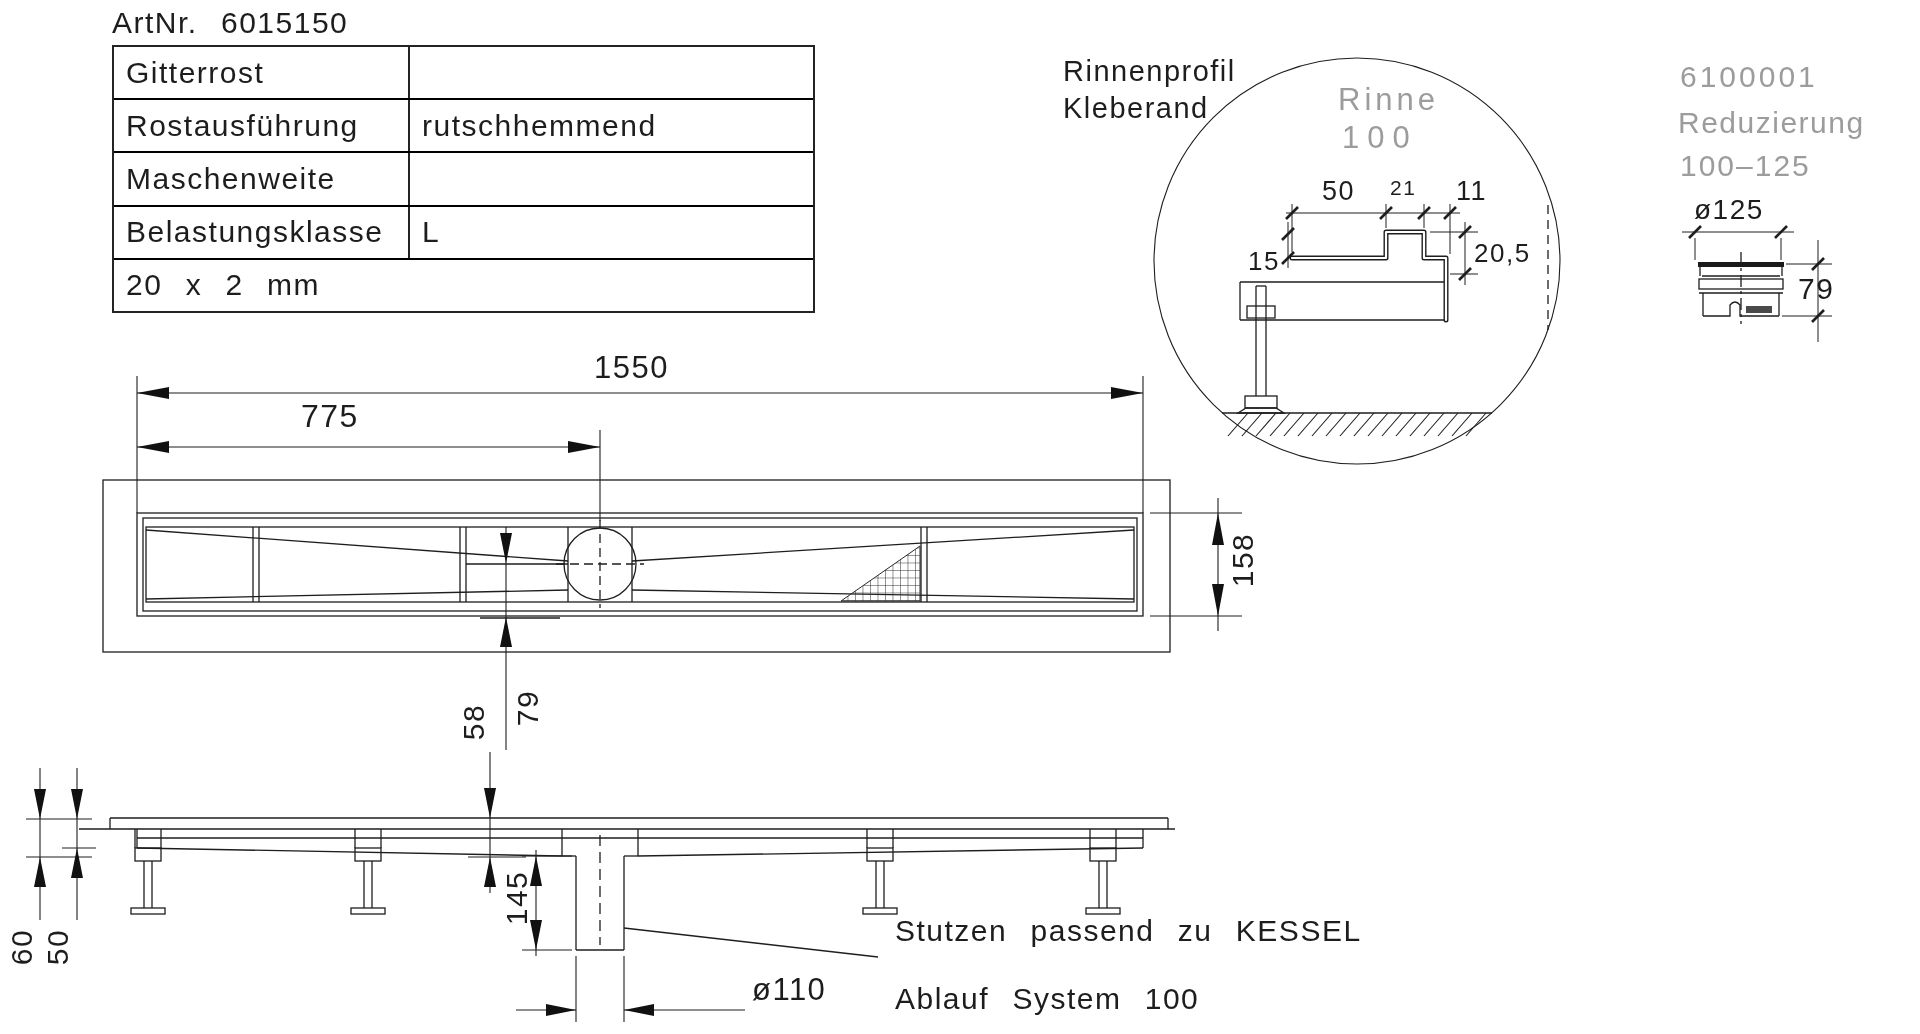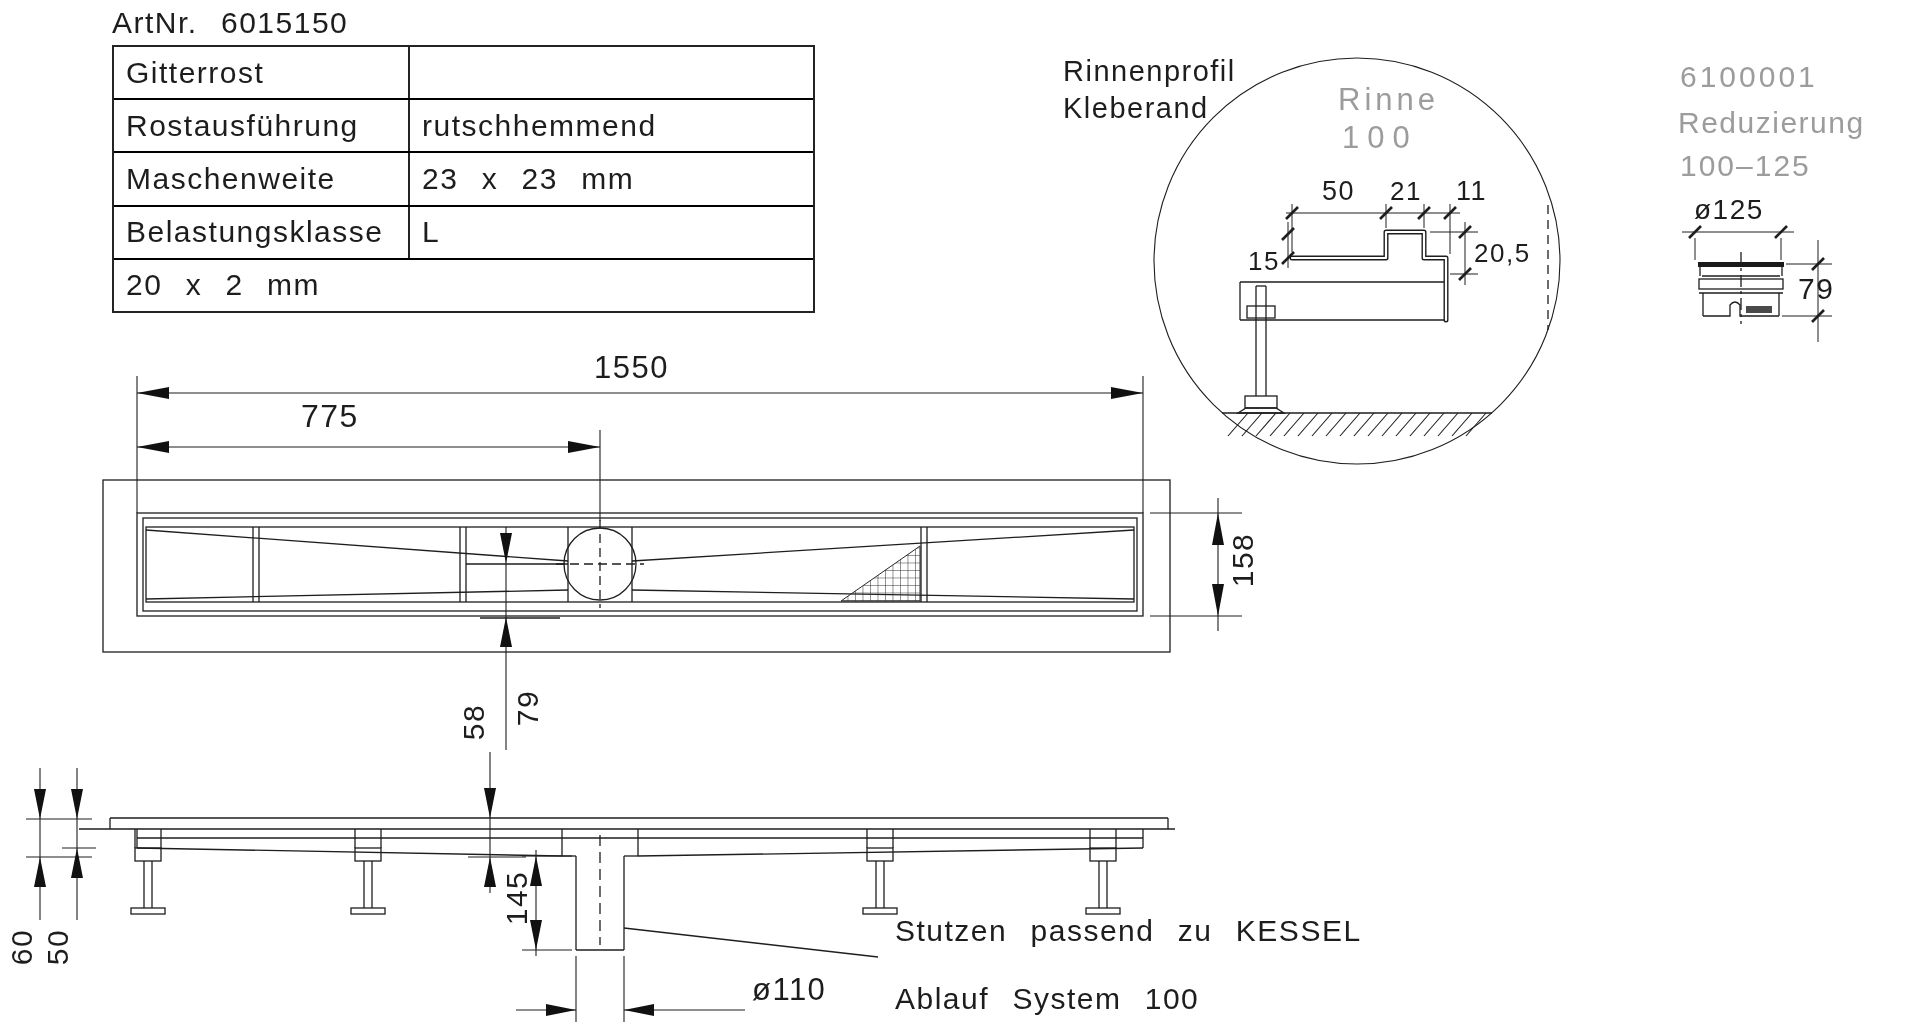--- a/index.html
+++ b/index.html
@@ -291,21 +291,20 @@
 <div class="spec">
   <div class="row">
     <div class="cell lab">Gitterrost</div>
   </div>
   <div class="row">
     <div class="cell lab">Rostausführung</div>
     <div class="cell val">rutschhemmend</div>
   </div>
   <div class="row">
     <div class="cell lab">Maschenweite</div>
-    <div class="cell val">23  x  23  mm</div>
   </div>
   <div class="row">
     <div class="cell lab">Belastungsklasse</div>
     <div class="cell val">L</div>
   </div>
   <div class="row">
     <div class="cell val">20  x  2  mm</div>
   </div>
 </div>
 
@@ -320,21 +319,21 @@
 <div class="t vtext" style="left:517px;top:898px;font-size:30px;">145</div>
 <div class="t" style="left:752px;top:972px;font-size:31px;">ø110</div>
 <div class="t cad" style="left:895px;top:914px;font-size:30px;">Stutzen  passend  zu  KESSEL</div>
 <div class="t cad" style="left:895px;top:982px;font-size:30px;">Ablauf  System  100</div>
 
 <div class="t" style="left:1063px;top:55px;font-size:29px;">Rinnenprofil</div>
 <div class="t" style="left:1063px;top:92px;font-size:29px;">Kleberand</div>
 <div class="t gray" style="left:1338px;top:82px;font-size:31px;letter-spacing:4px;">Rinne</div>
 <div class="t gray" style="left:1342px;top:120px;font-size:31px;letter-spacing:8px;">100</div>
 <div class="t" style="left:1322px;top:176px;font-size:27px;">50</div>
-<div class="t" style="left:1390px;top:176px;font-size:26px;text-align:right;">21</div>
+<div class="t" style="left:1390px;top:176px;font-size:21px;text-align:right;">21</div>
 <div class="t" style="left:1456px;top:176px;font-size:27px;">11</div>
 <div class="t" style="left:1248px;top:230px;font-size:26px;margin-top:16px;">15</div>
 <div class="t" style="left:1474px;top:238px;font-size:26px;">20,5</div>
 
 <div class="t gray" style="left:1680px;top:60px;font-size:30px;letter-spacing:3px;">6100001</div>
 <div class="t gray" style="left:1678px;top:106px;font-size:30px;">Reduzierung</div>
 <div class="t gray" style="left:1680px;top:149px;font-size:30px;letter-spacing:2px;">100–125</div>
 <div class="t" style="left:1694px;top:194px;font-size:28px;">ø125</div>
 <div class="t" style="left:1798px;top:272px;font-size:30px;">79</div>
 

